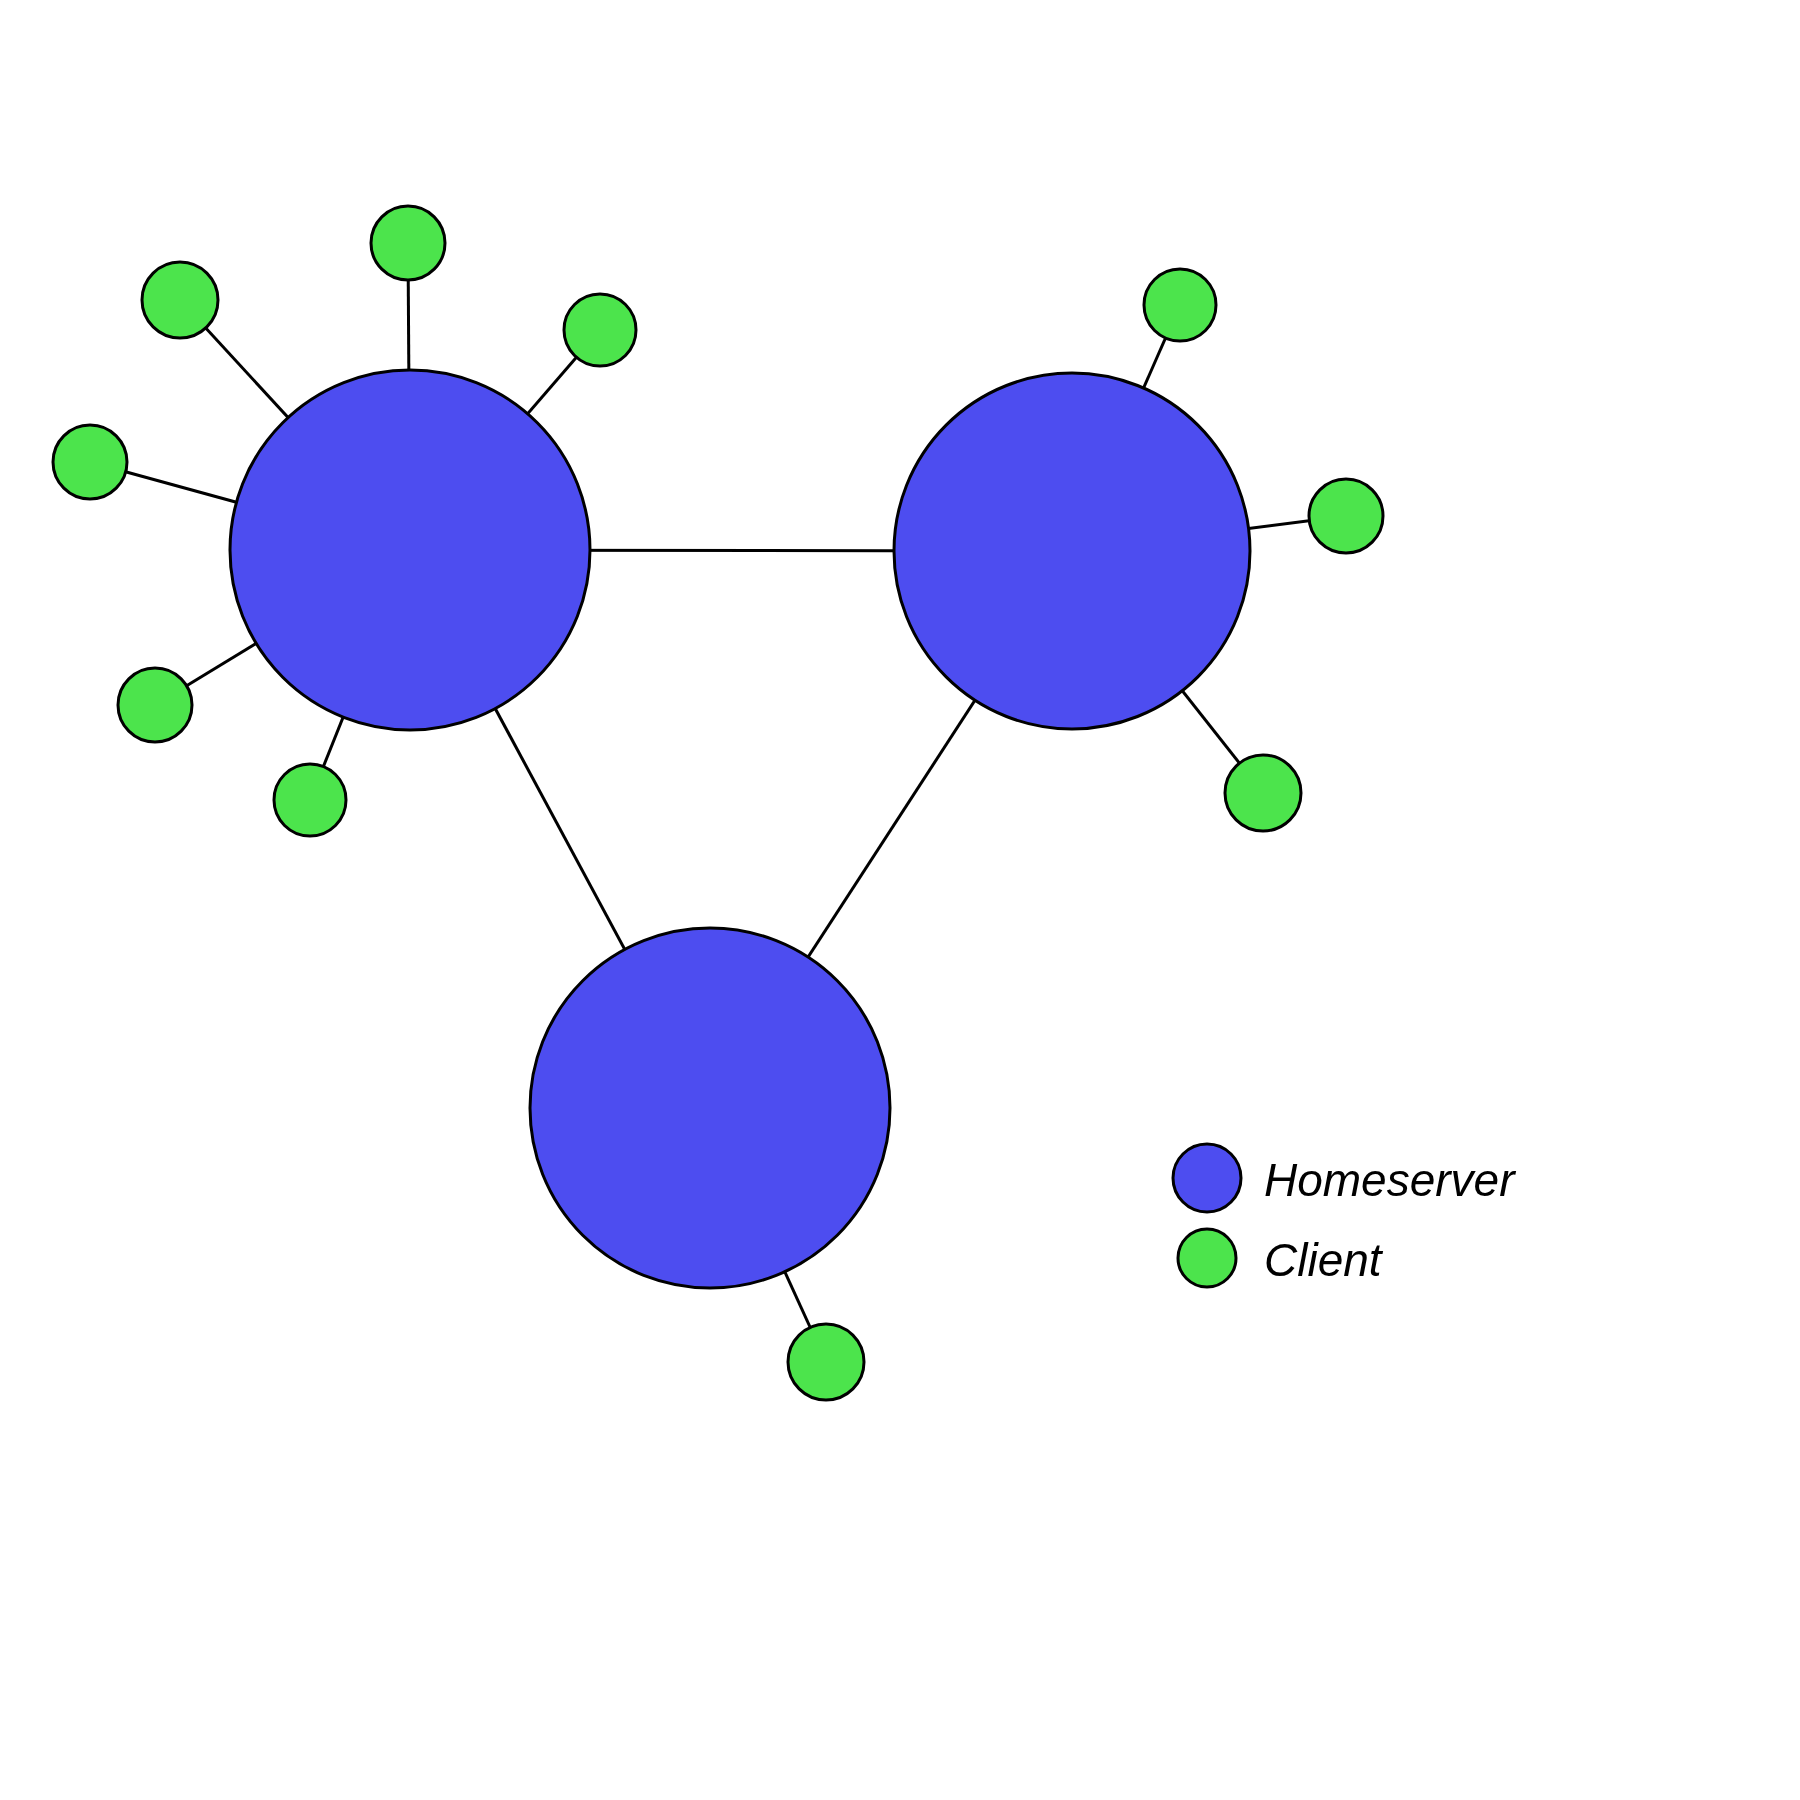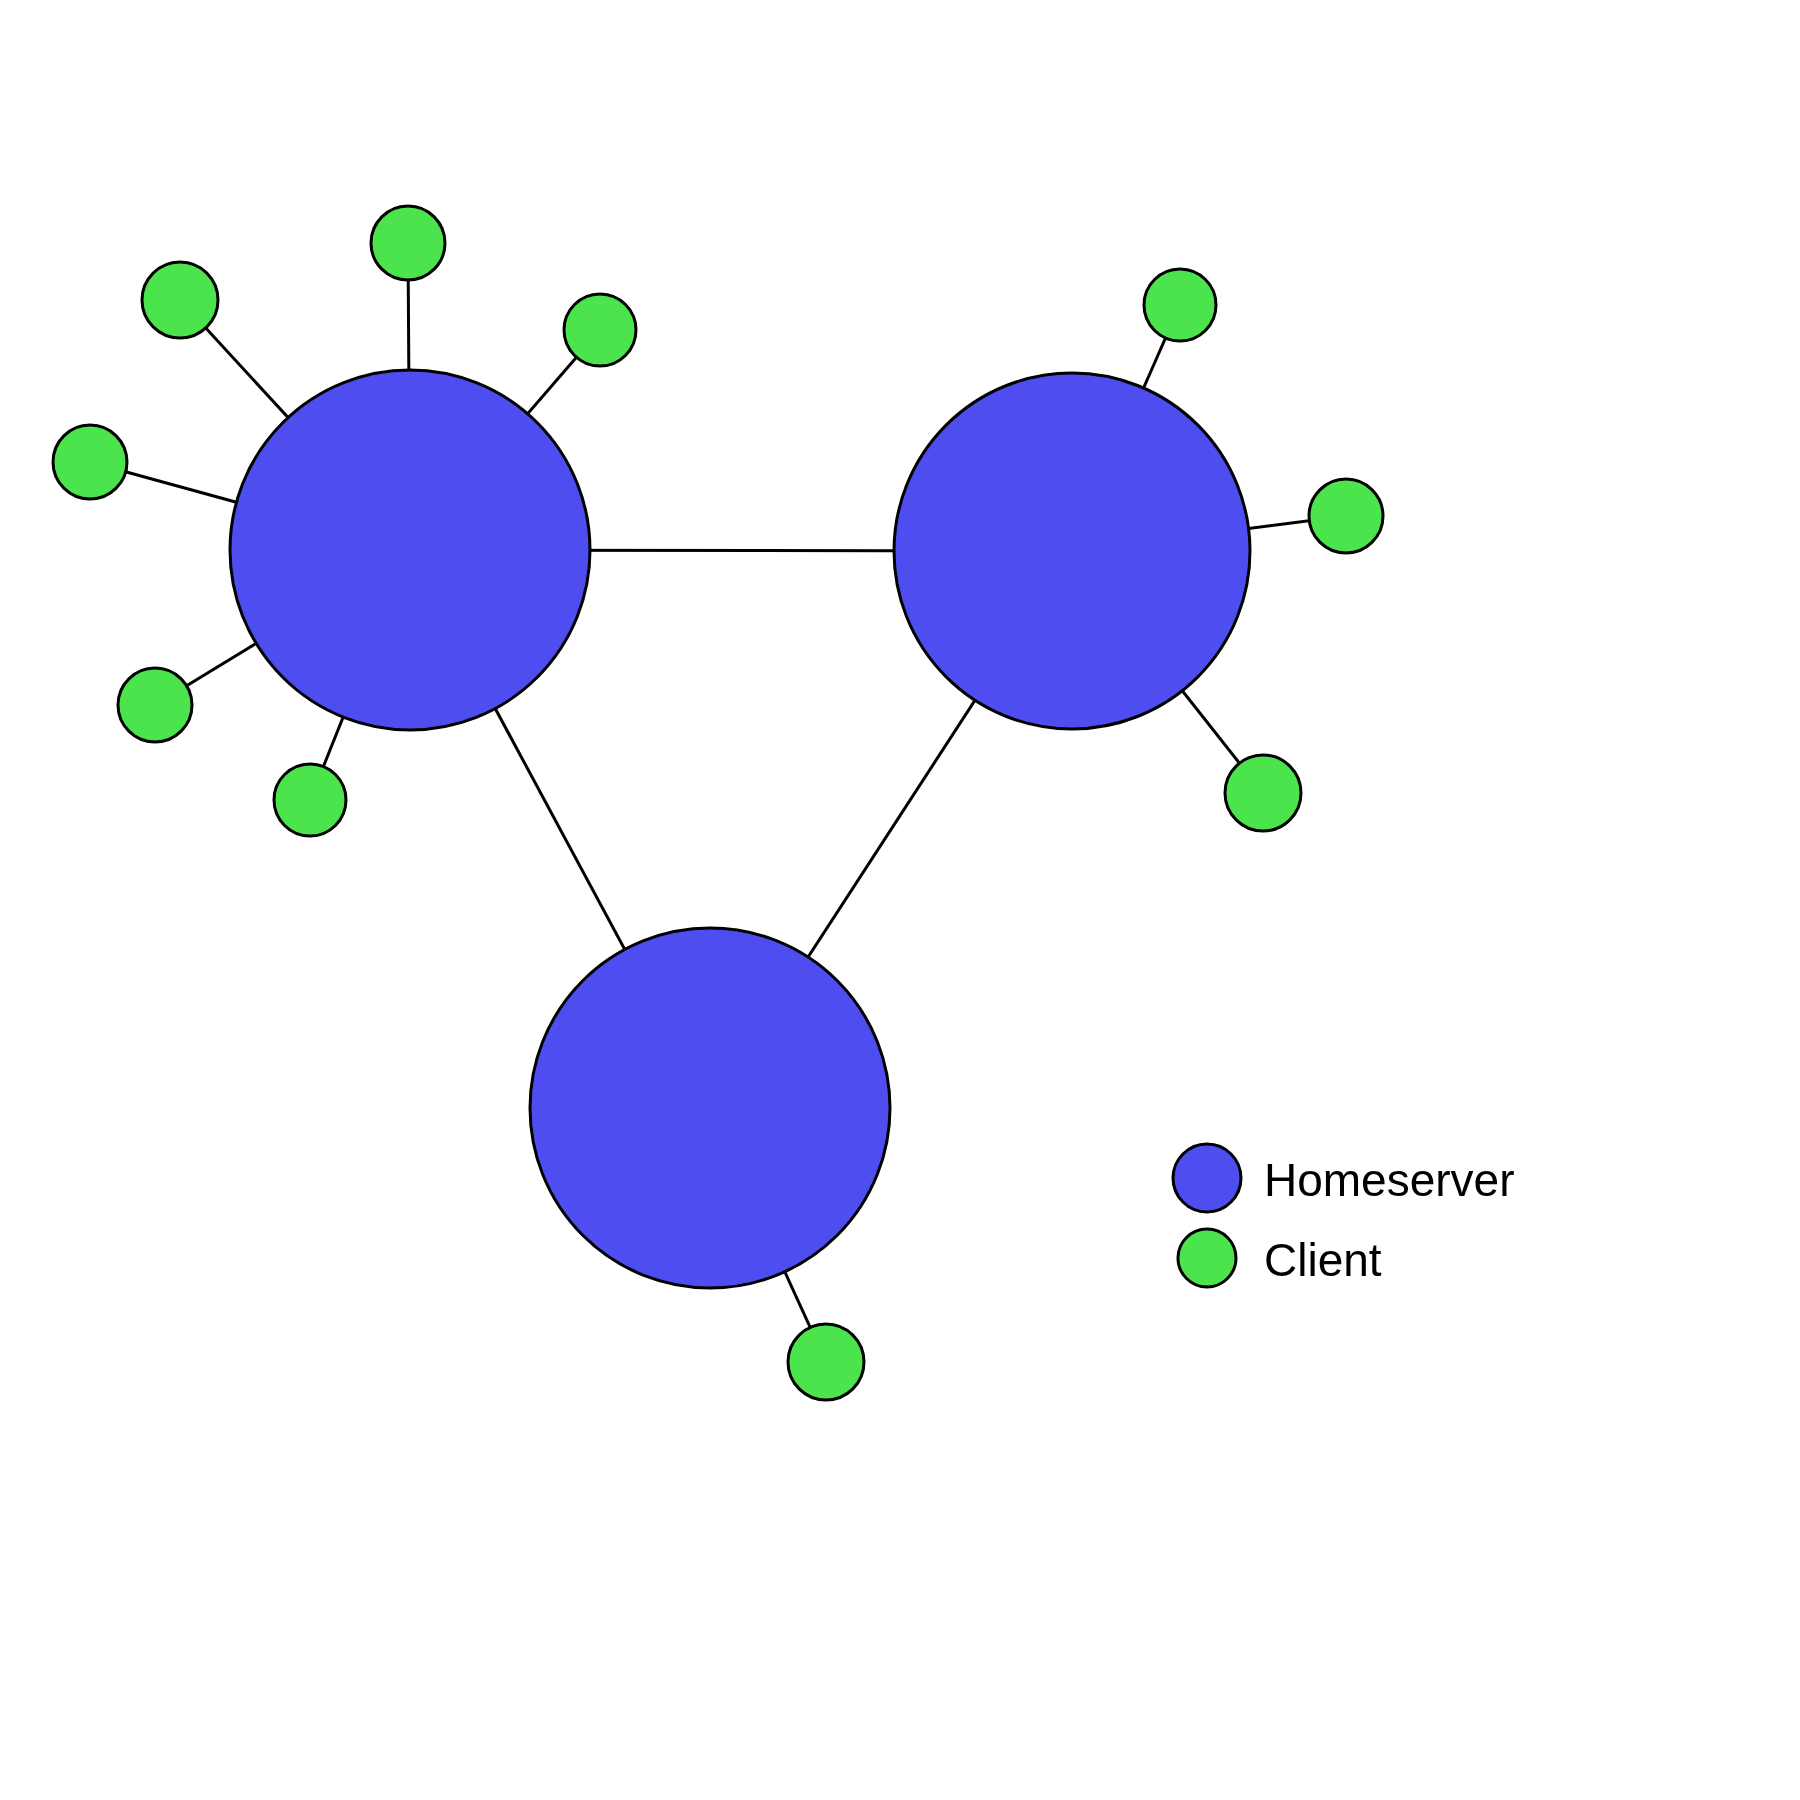--- a/index.html
+++ b/index.html
@@ -9,20 +9,21 @@
     width: 1800px;
     height: 1800px;
     font-family: "Liberation Sans", sans-serif;
   }
   .canvas {
     position: relative;
     width: 1800px;
     height: 1792px;
     background: #ffffff;
     overflow: hidden;
+    font-style: italic;
   }
   svg {
     display: block;
     width: 1800px;
     height: 1800px;
   }
   .legend-text {
     font-family: "Liberation Sans", sans-serif;
     font-size: 46px;
     fill: #000000;

